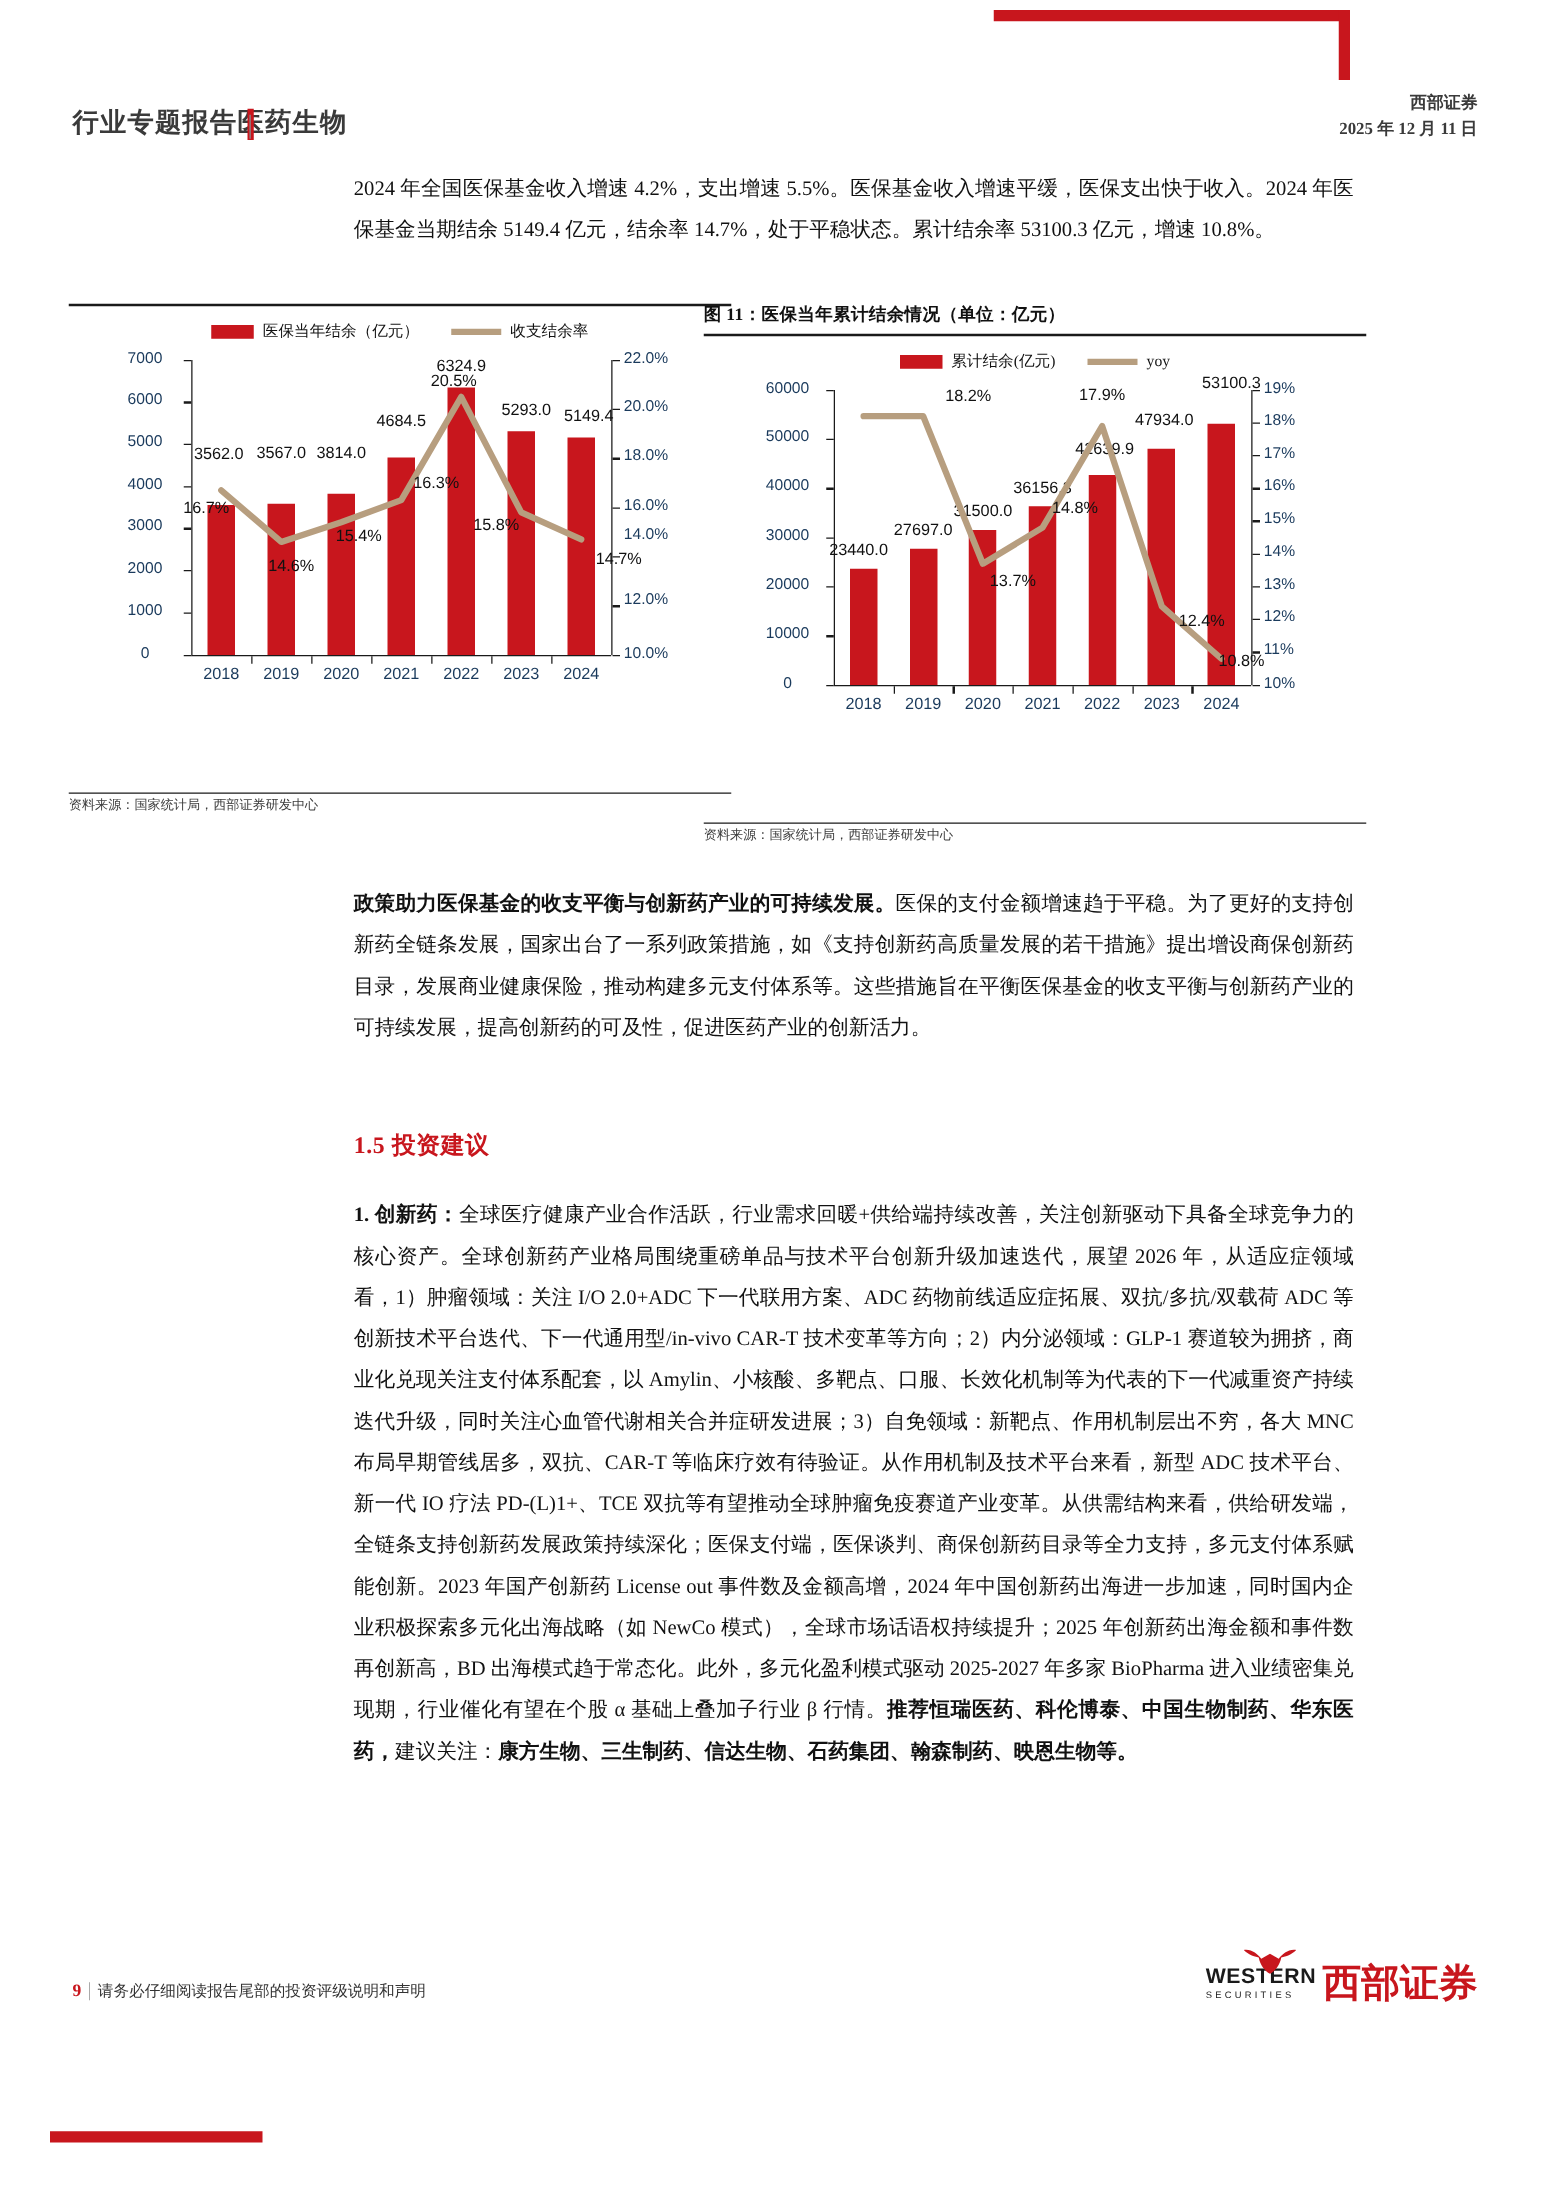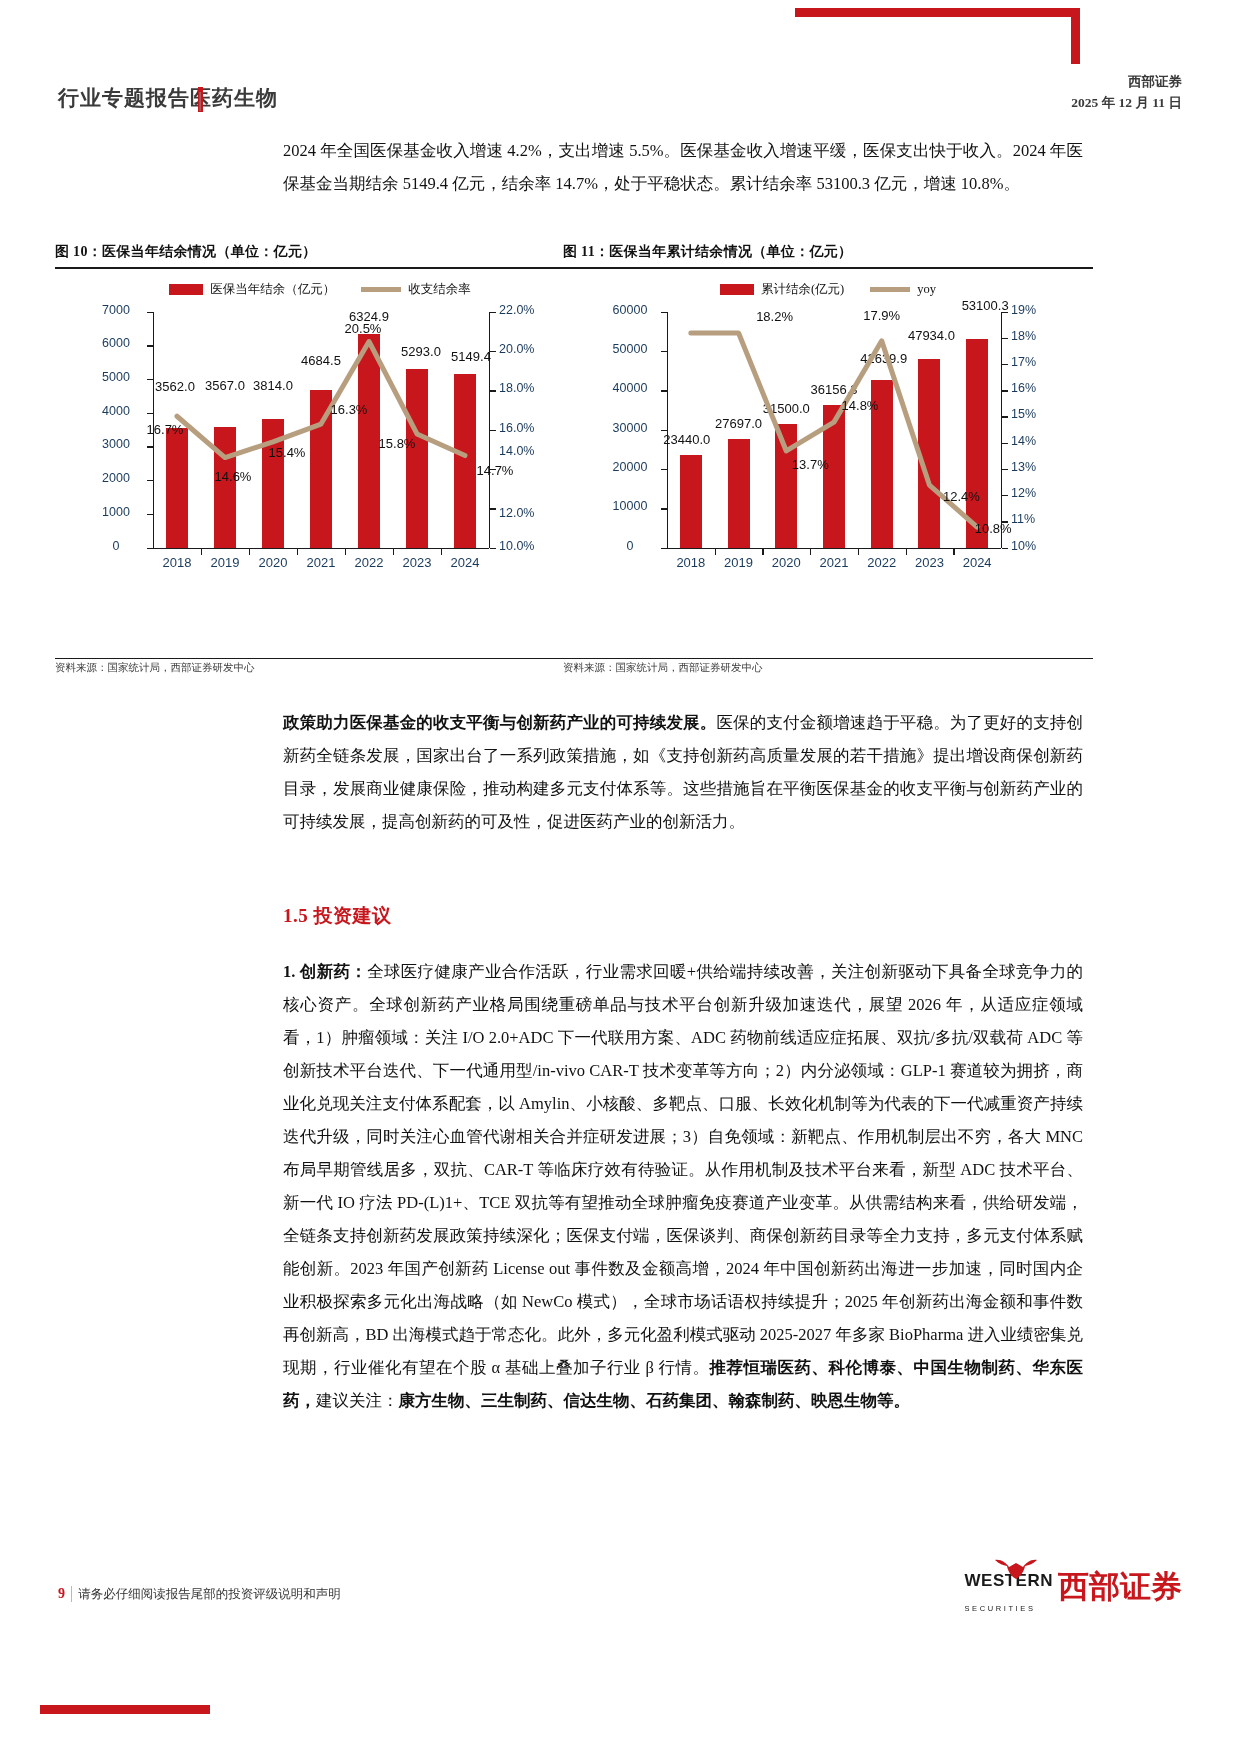--- a/index.html
+++ b/index.html
@@ -76,21 +76,21 @@
   }
 
   
   .footer { position:absolute; left:58px; bottom:128px; width:1124px; height:42px; }
   .pg-no { color:#c8161d; font-weight:700; font-size:14px; }
   .pg-sep { color:#aaa; margin:0 5px; }
   .foot-txt { font-size:12.5px; color:#333; }
   .logo { position:absolute; right:0; top:-12px; display:flex; gap:5px; }
   .logo-en { line-height:1; }
   .logo-en .w1 { font-family:"Liberation Sans",sans-serif; font-weight:700; font-size:17px; color:#1a1a1a; letter-spacing:.5px;}
-  .logo-en .w2 { font-family:"Liberation Sans",sans-serif; font-size:7.5px; color:#1a1a1a; letter-spacing:2.6px; display:block; margin-top:16px;}
+  .logo-en .w2 { font-family:"Liberation Sans",sans-serif; font-size:7.5px; color:#1a1a1a; letter-spacing:2.6px; display:block; margin-top:2px;}
   .logo-cn { font-family:"Liberation Serif",serif; font-weight:700; font-size:31px; color:#c8161d; letter-spacing:0px; line-height:.95;}
   .bull { position:absolute; left:28px; top:-14px; }
   .corner-bot { position:absolute; left:40px; bottom:40px; width:170px; height:9px; background:#c8161d; }
 </style>
 </head>
 <body>
 
 <div class="corner-top"></div>
 <div class="corner-right"></div>
 
@@ -102,21 +102,20 @@
     <div>西部证券</div>
     <div>2025 年 12 月 11 日</div>
   </div>
 </div>
 
 <div class="intro">2024 年全国医保基金收入增速 4.2%，支出增速 5.5%。医保基金收入增速平缓，医保支出快于收入。2024 年医保基金当期结余 5149.4 亿元，结余率 14.7%，处于平稳状态。累计结余率 53100.3 亿元，增速 10.8%。</div>
 
 <div class="fig-row">
 
   <div class="fig fig-left">
-    <div class="fig-title">图 10：医保当年结余情况（单位：亿元）</div>
     <div class="fig-rule"></div>
     <div class="legend">
       <div class="legend-item">
         <span class="lg-swatch"></span>
         <span>医保当年结余（亿元）</span>
       </div>
       <div class="legend-item">
         <span class="lg-line"></span>
         <span>收支结余率</span>
       </div>
@@ -138,21 +137,21 @@
           <div class="axis-lbl l" style="left:-8px;top:98.14285714285714px;width:58px">4000</div>
           <div class="tick" style="left:52px;top:73.42857142857142px"></div>
           <div class="axis-lbl l" style="left:-8px;top:64.42857142857142px;width:58px">5000</div>
           <div class="tick" style="left:52px;top:39.71428571428572px"></div>
           <div class="axis-lbl l" style="left:-8px;top:30.714285714285722px;width:58px">6000</div>
           <div class="tick" style="left:52px;top:6px"></div>
           <div class="axis-lbl l" style="left:-8px;top:-3px;width:58px">7000</div>
           <div class="tick" style="left:395px;top:242px"></div>
           <div class="axis-lbl" style="left:404px;top:233px">10.0%</div>
           <div class="tick" style="left:395px;top:202.66666666666669px"></div>
-          <div class="axis-lbl" style="left:404px;top:200px">12.0%</div>
+          <div class="axis-lbl" style="left:404px;top:190px">12.0%</div>
           <div class="tick" style="left:395px;top:163.33333333333334px"></div>
           <div class="axis-lbl" style="left:404px;top:138px">14.0%</div>
           <div class="tick" style="left:395px;top:124px"></div>
           <div class="axis-lbl" style="left:404px;top:115px">16.0%</div>
           <div class="tick" style="left:395px;top:84.66666666666669px"></div>
           <div class="axis-lbl" style="left:404px;top:75.66666666666669px">18.0%</div>
           <div class="tick" style="left:395px;top:45.333333333333314px"></div>
           <div class="axis-lbl" style="left:404px;top:36.333333333333314px">20.0%</div>
           <div class="tick" style="left:395px;top:6px"></div>
           <div class="axis-lbl" style="left:404px;top:-3px">22.0%</div>

